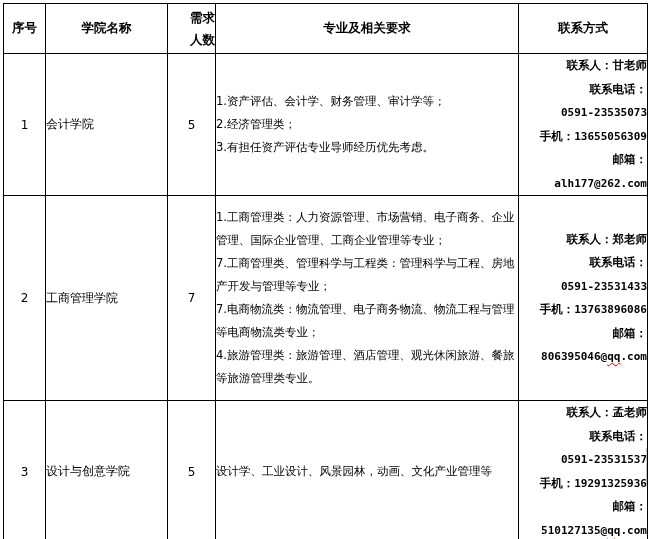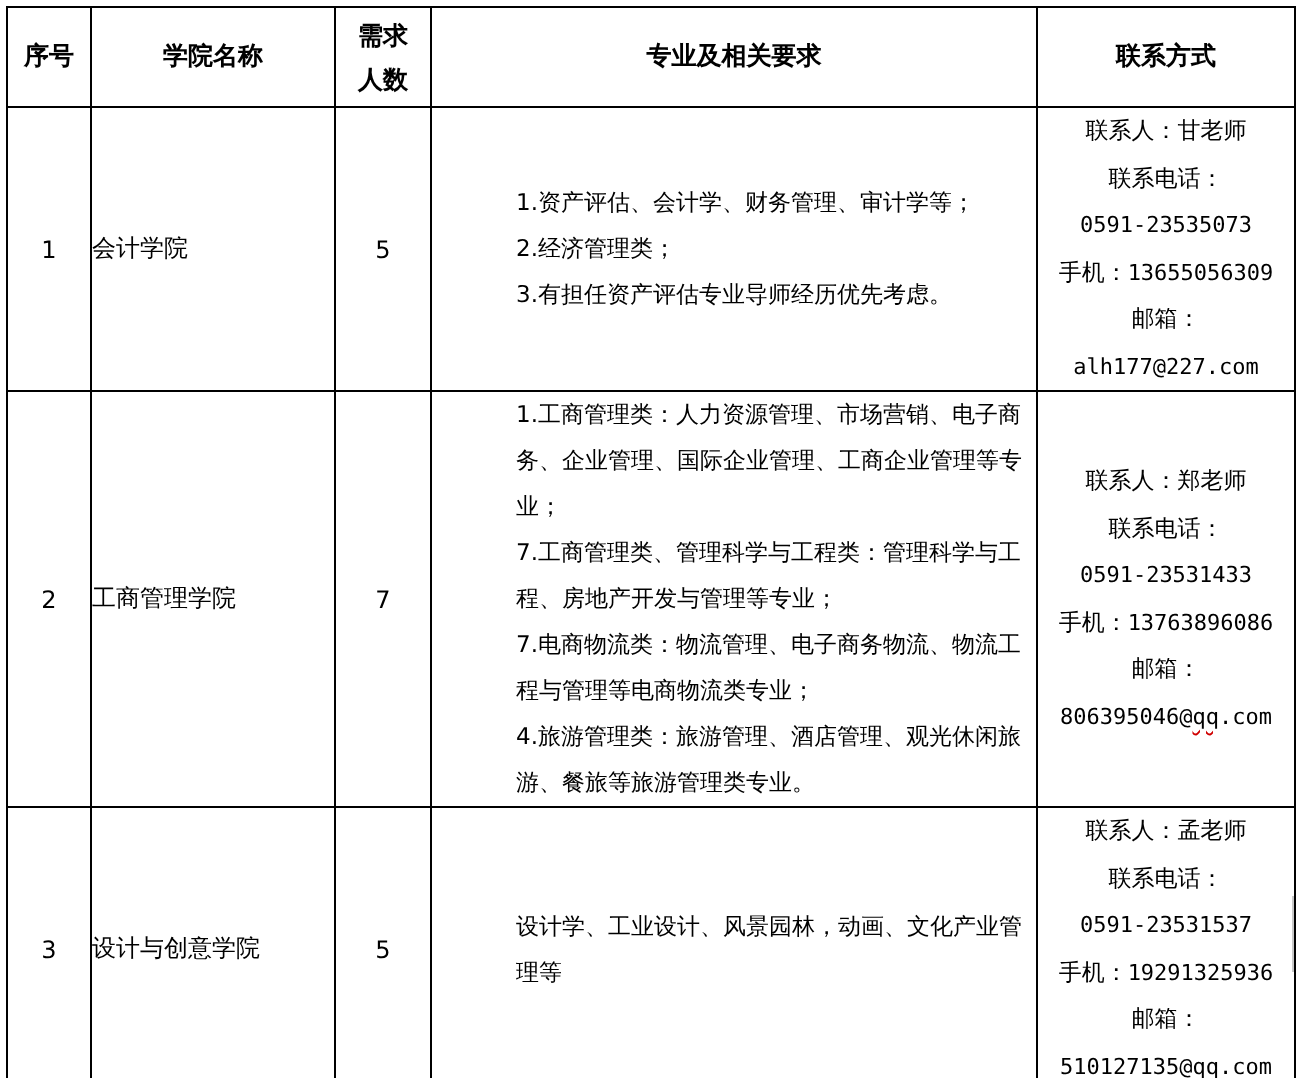--- a/index.html
+++ b/index.html
@@ -39,20 +39,21 @@
     col.c-contact { width: 129px; }
     th {
       font-weight: bold;
       font-size: 12.5px;
       text-align: center;
       height: 49px;
     }
     th .two-line {
       display: block;
       line-height: 22px;
+      text-align: right;
     }
     tr.row-1 td { height: 136px; }
     tr.row-2 td { height: 204px; }
     tr.row-3 td { height: 136px; }
     td.idx, td.count {
       text-align: center;
       font-size: 12px;
     }
     td.college {
       text-align: left;
@@ -60,28 +61,28 @@
       font-size: 12px;
     }
     td.req {
       padding: 0 6px 0 8px;
       font-size: 11.5px;
       line-height: 23px;
       text-align: left;
     }
     td.req .req-line {
       display: block;
-      margin-left: 42px;
     }
     td.contact {
       padding-left: 8px;
       font-size: 11.5px;
       line-height: 23.5px;
-      text-align: center;
+      text-align: right;
       white-space: nowrap;
+      font-weight: bold;
     }
     td.contact .c-line { display: block; }
     .mono {
       font-family: "DejaVu Sans Mono", "Liberation Mono", monospace;
       font-size: 11px;
       letter-spacing: 0;
     }
     .squiggle {
       text-decoration: underline wavy #d00000;
       text-decoration-thickness: 1px;
@@ -130,21 +131,21 @@
           <span class="req-line">1.资产评估、会计学、财务管理、审计学等；</span>
           <span class="req-line">2.经济管理类；</span>
           <span class="req-line">3.有担任资产评估专业导师经历优先考虑。</span>
         </td>
         <td class="contact">
           <span class="c-line"><span>联系人：</span><span>甘老师</span></span>
           <span class="c-line">联系电话：</span>
           <span class="c-line mono">0591-23535073</span>
           <span class="c-line"><span>手机：</span><span class="mono">13655056309</span></span>
           <span class="c-line">邮箱：</span>
-          <span class="c-line mono"><span>alh177@227.com</span><span class="squiggle"></span><span></span></span>
+          <span class="c-line mono"><span>alh177@262.com</span><span class="squiggle"></span><span></span></span>
         </td>
       </tr>
 
       <tr class="row-2">
         <td class="idx">2</td>
         <td class="college">工商管理学院</td>
         <td class="count">7</td>
         <td class="req">
           <span class="req-line">1.工商管理类：人力资源管理、市场营销、电子商务、企业管理、国际企业管理、工商企业管理等专业；</span>
           <span class="req-line">7.工商管理类、管理科学与工程类：管理科学与工程、房地产开发与管理等专业；</span>

